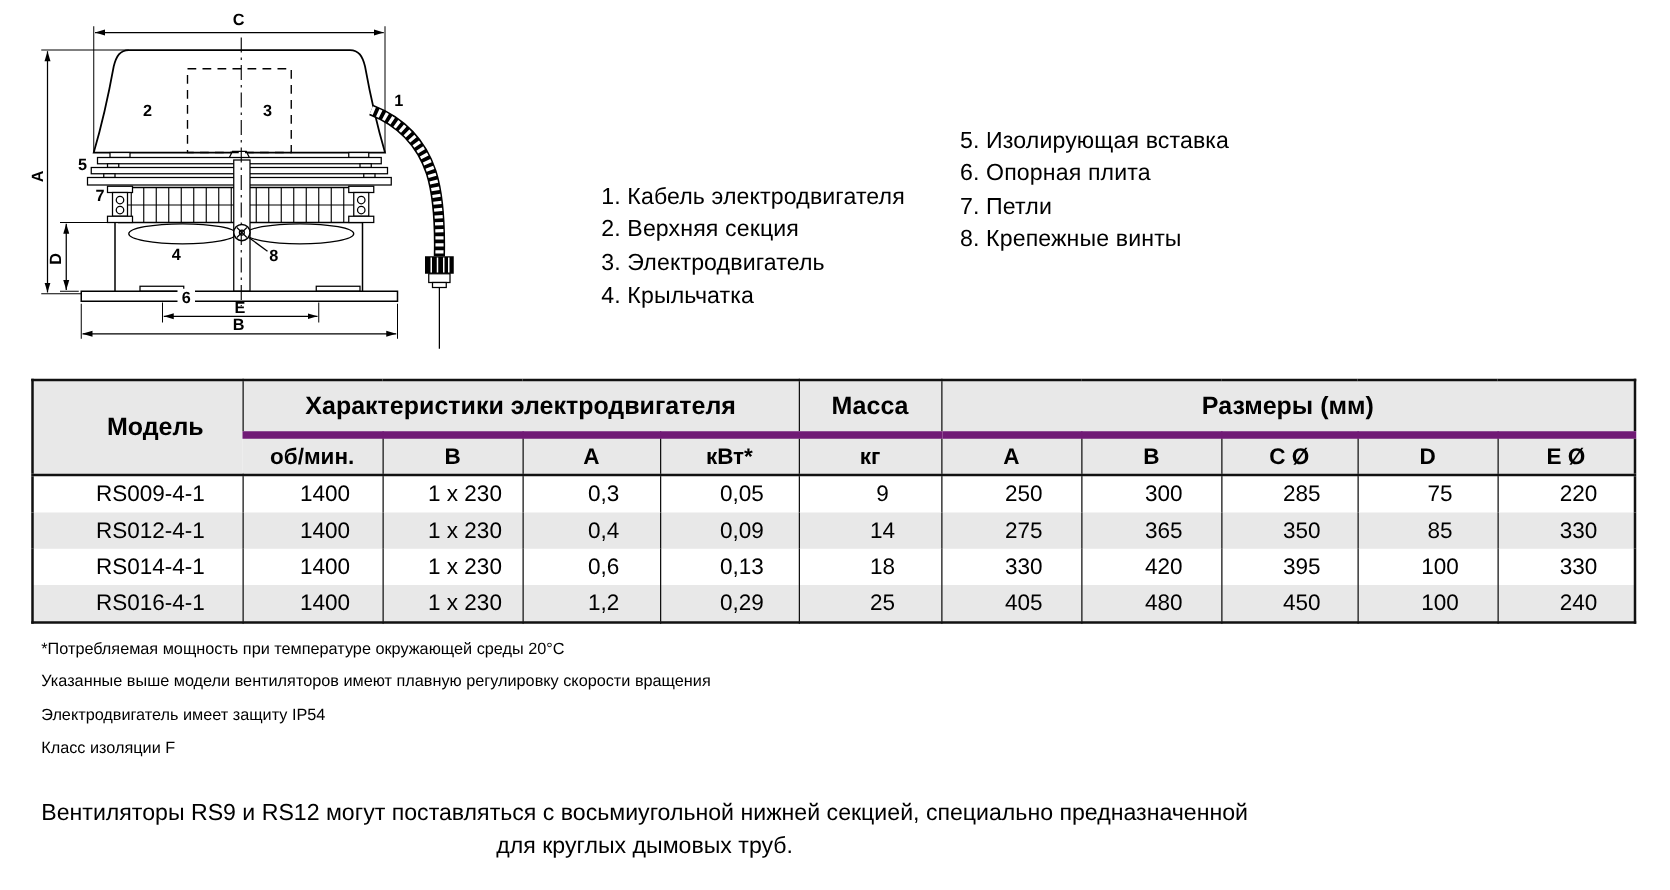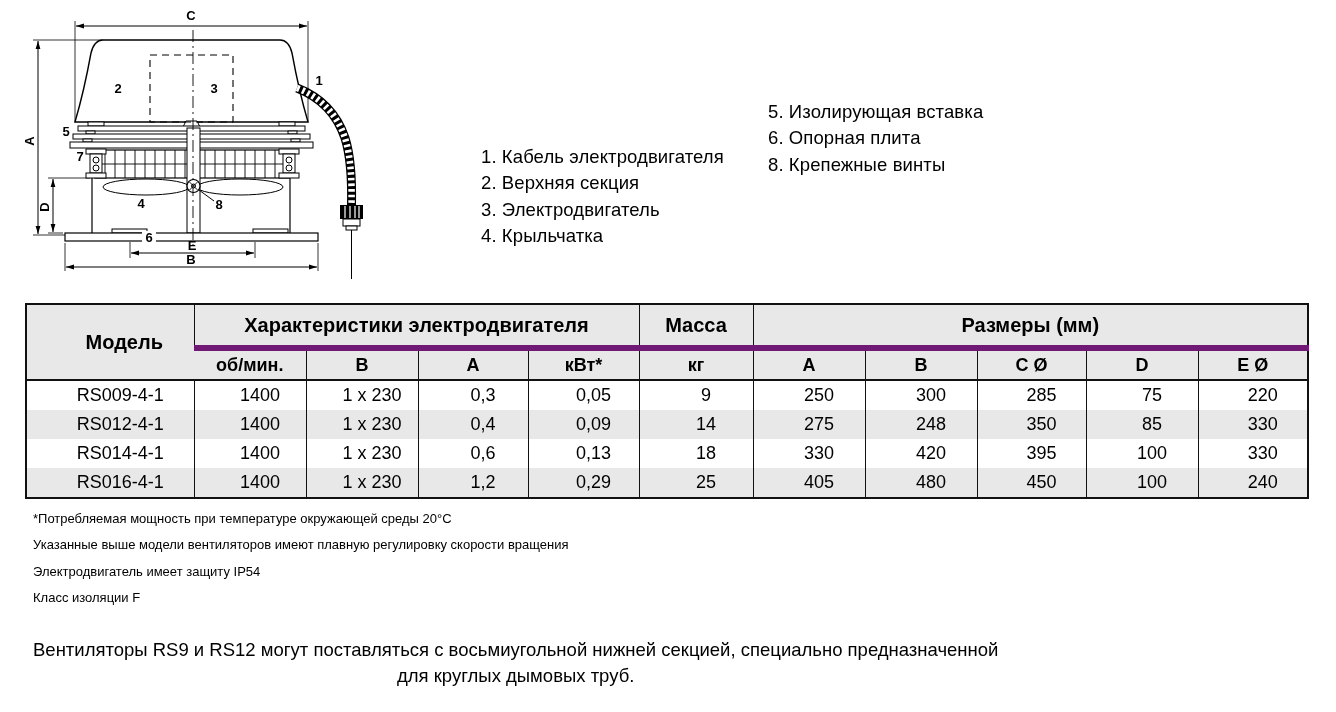--- a/index.html
+++ b/index.html
@@ -155,20 +155,21 @@
 
   <div class="legend-col c1">
     <div class="legend-item">1. Кабель электродвигателя</div>
     <div class="legend-item">2. Верхняя секция</div>
     <div class="legend-item">3. Электродвигатель</div>
     <div class="legend-item">4. Крыльчатка</div>
   </div>
   <div class="legend-col c2">
     <div class="legend-item">5. Изолирующая вставка</div>
     <div class="legend-item">6. Опорная плита</div>
+    <div class="legend-item">7. Петли</div>
     <div class="legend-item">8. Крепежные винты</div>
   </div>
 
   <table class="spec-table">
     <colgroup>
       <col style="width:168px">
         <col style="width:112px">
         <col style="width:112px">
         <col style="width:110px">
       <col style="width:111px">
@@ -214,21 +215,21 @@
         <td>220</td>
       </tr>
       <tr>
         <td>RS012-4-1</td>
         <td>1400</td>
         <td>1 x 230</td>
         <td>0,4</td>
         <td>0,09</td>
         <td>14</td>
         <td>275</td>
-        <td>248</td>
+        <td>365</td>
         <td>350</td>
         <td>85</td>
         <td>330</td>
       </tr>
       <tr>
         <td>RS014-4-1</td>
         <td>1400</td>
         <td>1 x 230</td>
         <td>0,6</td>
         <td>0,13</td>

